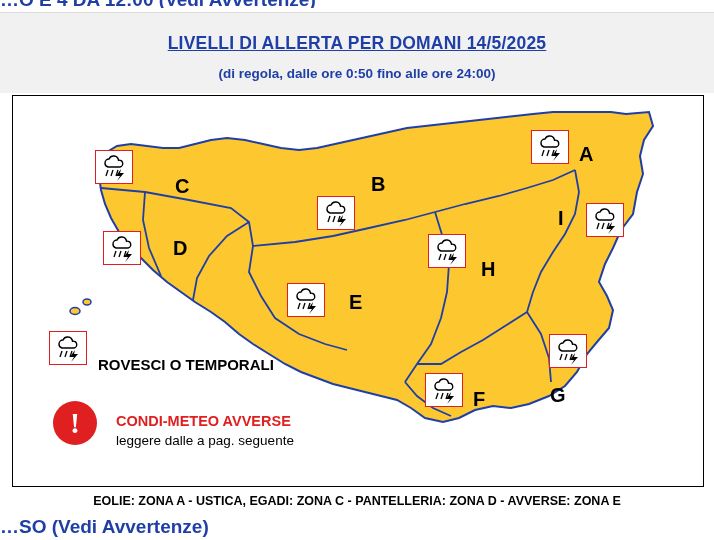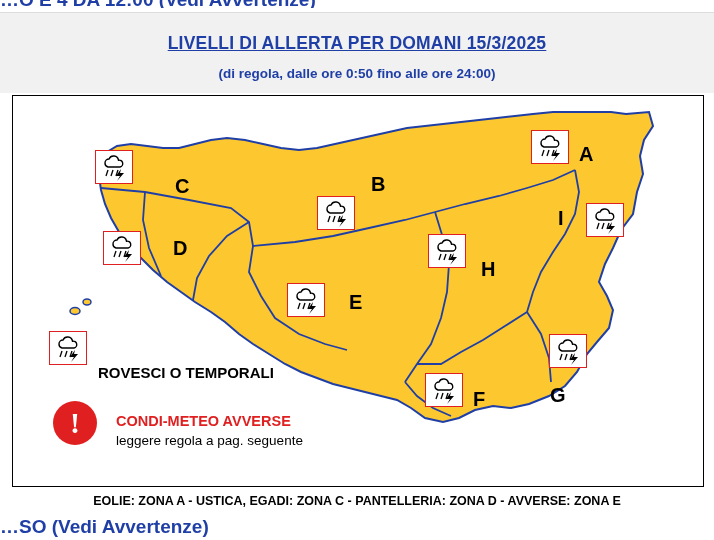--- a/index.html
+++ b/index.html
@@ -165,21 +165,21 @@
   }
 </style>
 </head>
 <body>
 
 <div class="top-clip">
   <div class="top-clip-text">…O E 4 DA 12:00  (Vedi Avvertenze)</div>
 </div>
 
 <div class="header-band">
-  <div class="header-title">LIVELLI DI ALLERTA PER DOMANI 15/3/2025</div>
+  <div class="header-title">LIVELLI DI ALLERTA PER DOMANI 14/5/2025</div>
   <div class="header-sub">(di regola, dalle ore 0:50 fino alle ore 24:00)</div>
 </div>
 
 <div class="map-panel">
 
   <svg class="map-svg" width="690" height="390" viewBox="0 0 690 390">
 
     <path fill="#fdc82f" stroke="#1f3fa6" stroke-width="2" d="M613,18 L636,16 L640,30 L631,44 L627,60 L630,78 L624,96 L620,118 L608,134
          L600,152 L592,168 L586,186 L594,200 L600,214 L596,232 L584,246 L574,258
          L564,276 L552,290 L536,300 L516,308 L498,312 L480,310 L462,314 L446,322
@@ -327,23 +327,23 @@
         <path d="M9 12a4 4 0 0 1 4-4 5 5 0 0 1 9.5 1.2A3.4 3.4 0 1 1 24 16H12a4 4 0 0 1-3-4z" fill="#fff" stroke="#000" stroke-width="1.4"></path>
         <g stroke="#000" stroke-width="1.3">
           <line x1="12" y1="19" x2="10" y2="25"></line>
           <line x1="17" y1="19" x2="15" y2="25"></line>
           <line x1="22" y1="19" x2="20" y2="25"></line>
         </g>
         <polygon points="25,18 20,25 24,25 21,30 28,22 24,22" fill="#000"></polygon>
       </svg>
   </div>
 
-  <div class="legend-label" style="left:85px; top:268px;">ROVESCI O TEMPORALI</div>
+  <div class="legend-label" style="left:85px; top:260px;">ROVESCI O TEMPORALI</div>
   <div class="alert-circle" style="left:40px; top:305px;">!</div>
   <div class="avverse-title" style="left:103px; top:317px;">CONDI-METEO AVVERSE</div>
-  <div class="avverse-sub" style="left:103px; top:337px;">leggere regola a pag. seguente</div>
+  <div class="avverse-sub" style="left:103px; top:337px;">leggere dalle a pag. seguente</div>
 </div>
 
 <div class="footer-note">EOLIE: ZONA A - USTICA, EGADI: ZONA C - PANTELLERIA: ZONA D - AVVERSE: ZONA E</div>
 
 <div class="bottom-clip">
   <div class="bottom-clip-text">…SO (Vedi Avvertenze)</div>
 </div>
 
 </body></html>

